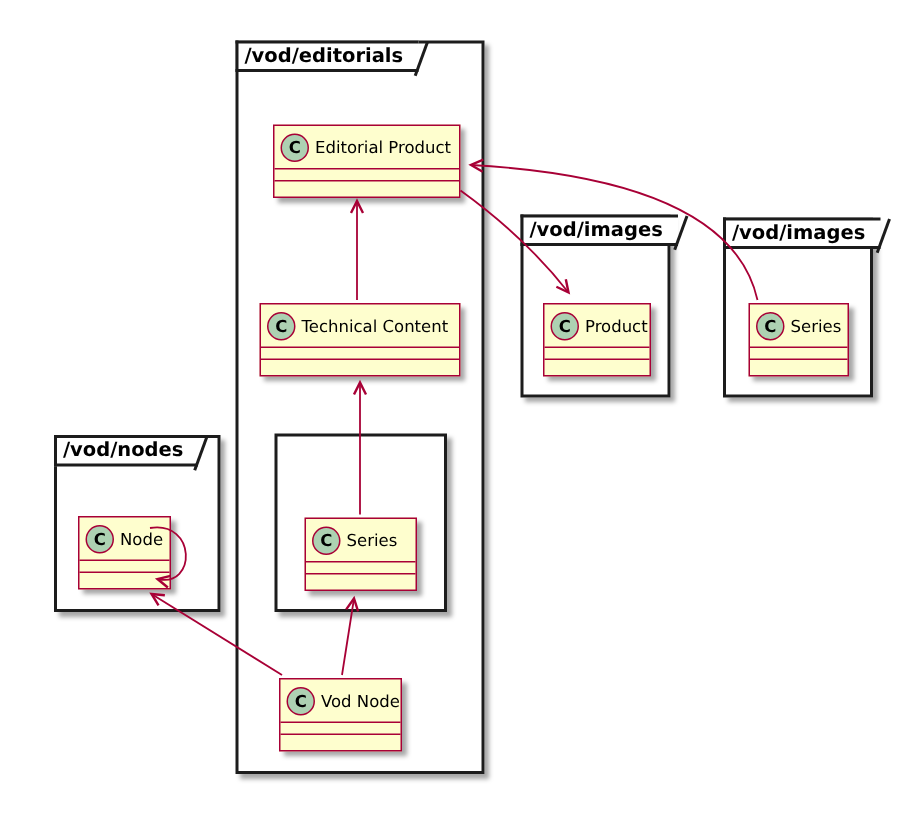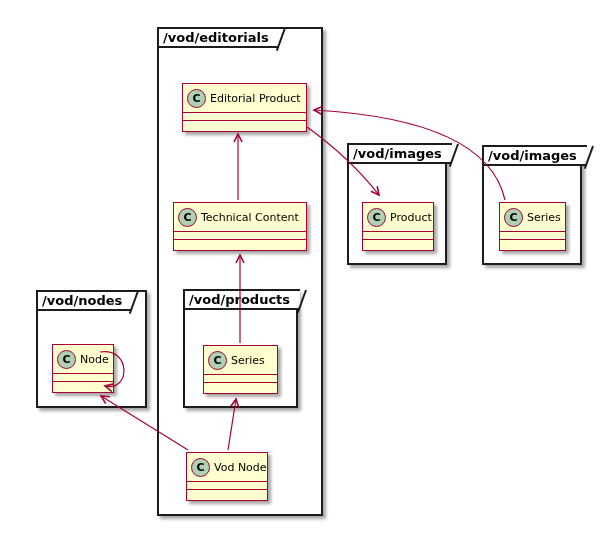--- a/index.html
+++ b/index.html
@@ -75,23 +75,20 @@
     <div class="uml-class" style="left:14px; top:173px; width:134px;">
       <div class="uml-name">
         <span class="uml-circle">C</span>
         <span>Technical Content</span>
       </div>
       <div class="uml-attrs"></div>
       <div class="uml-methods"></div>
     </div>
 
     <div class="pkg" style="left:24px; top:260px; width:115px; height:119px;">
-      <div class="pkg-tab">
-        <span>/vod/products</span>
-      </div>
 
       <div class="uml-class" style="left:18px; top:54px; width:75px;">
         <div class="uml-name">
           <span class="uml-circle">C</span>
           <span>Series</span>
         </div>
         <div class="uml-attrs"></div>
         <div class="uml-methods"></div>
       </div>
     </div>

